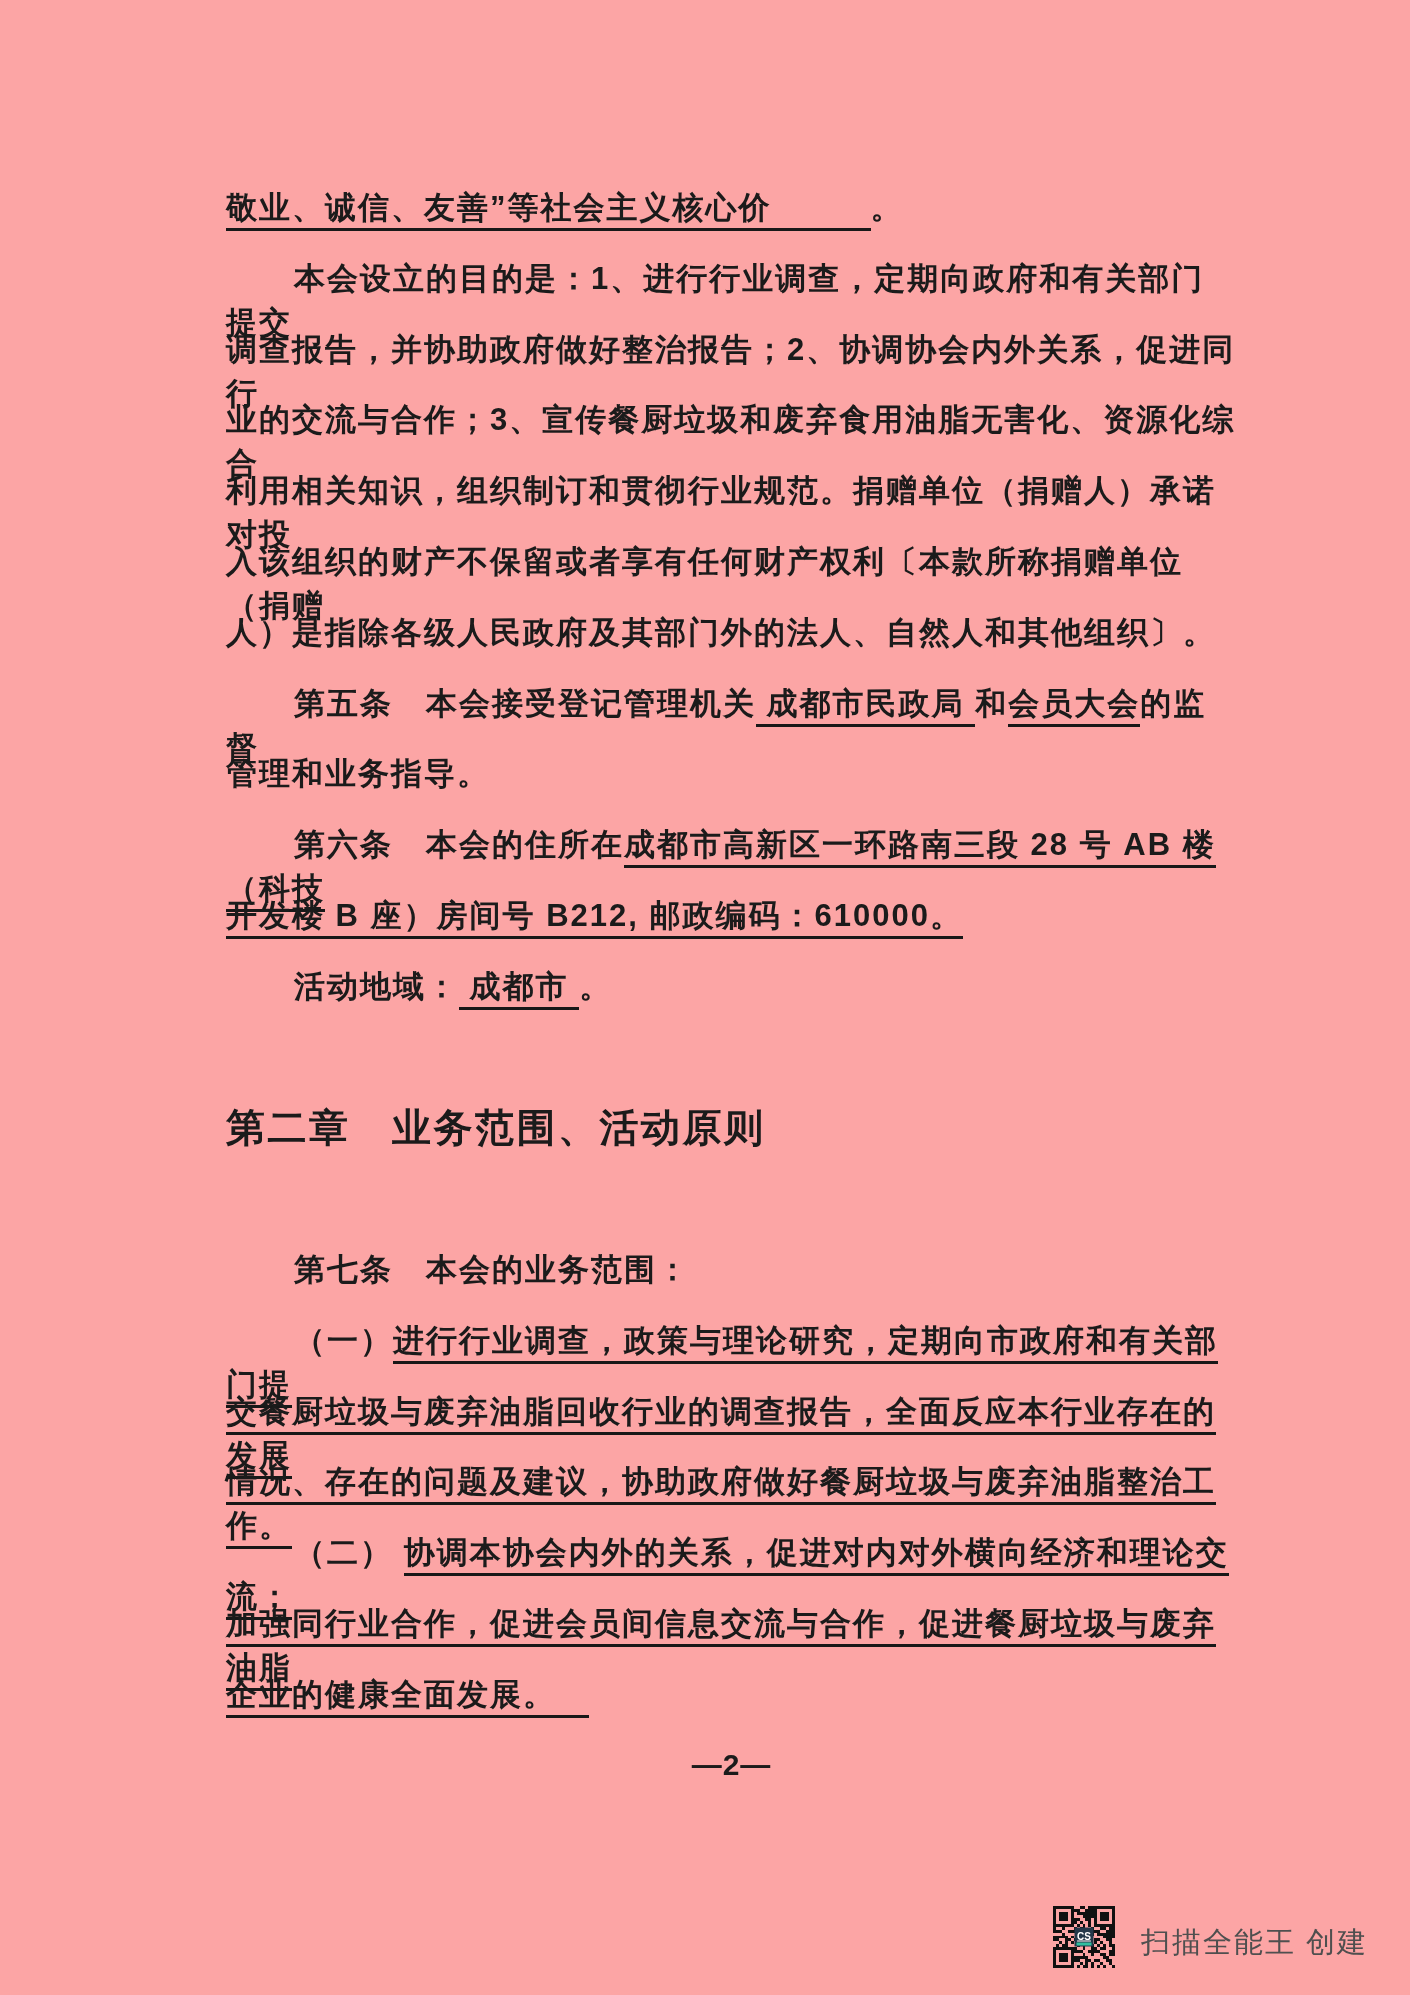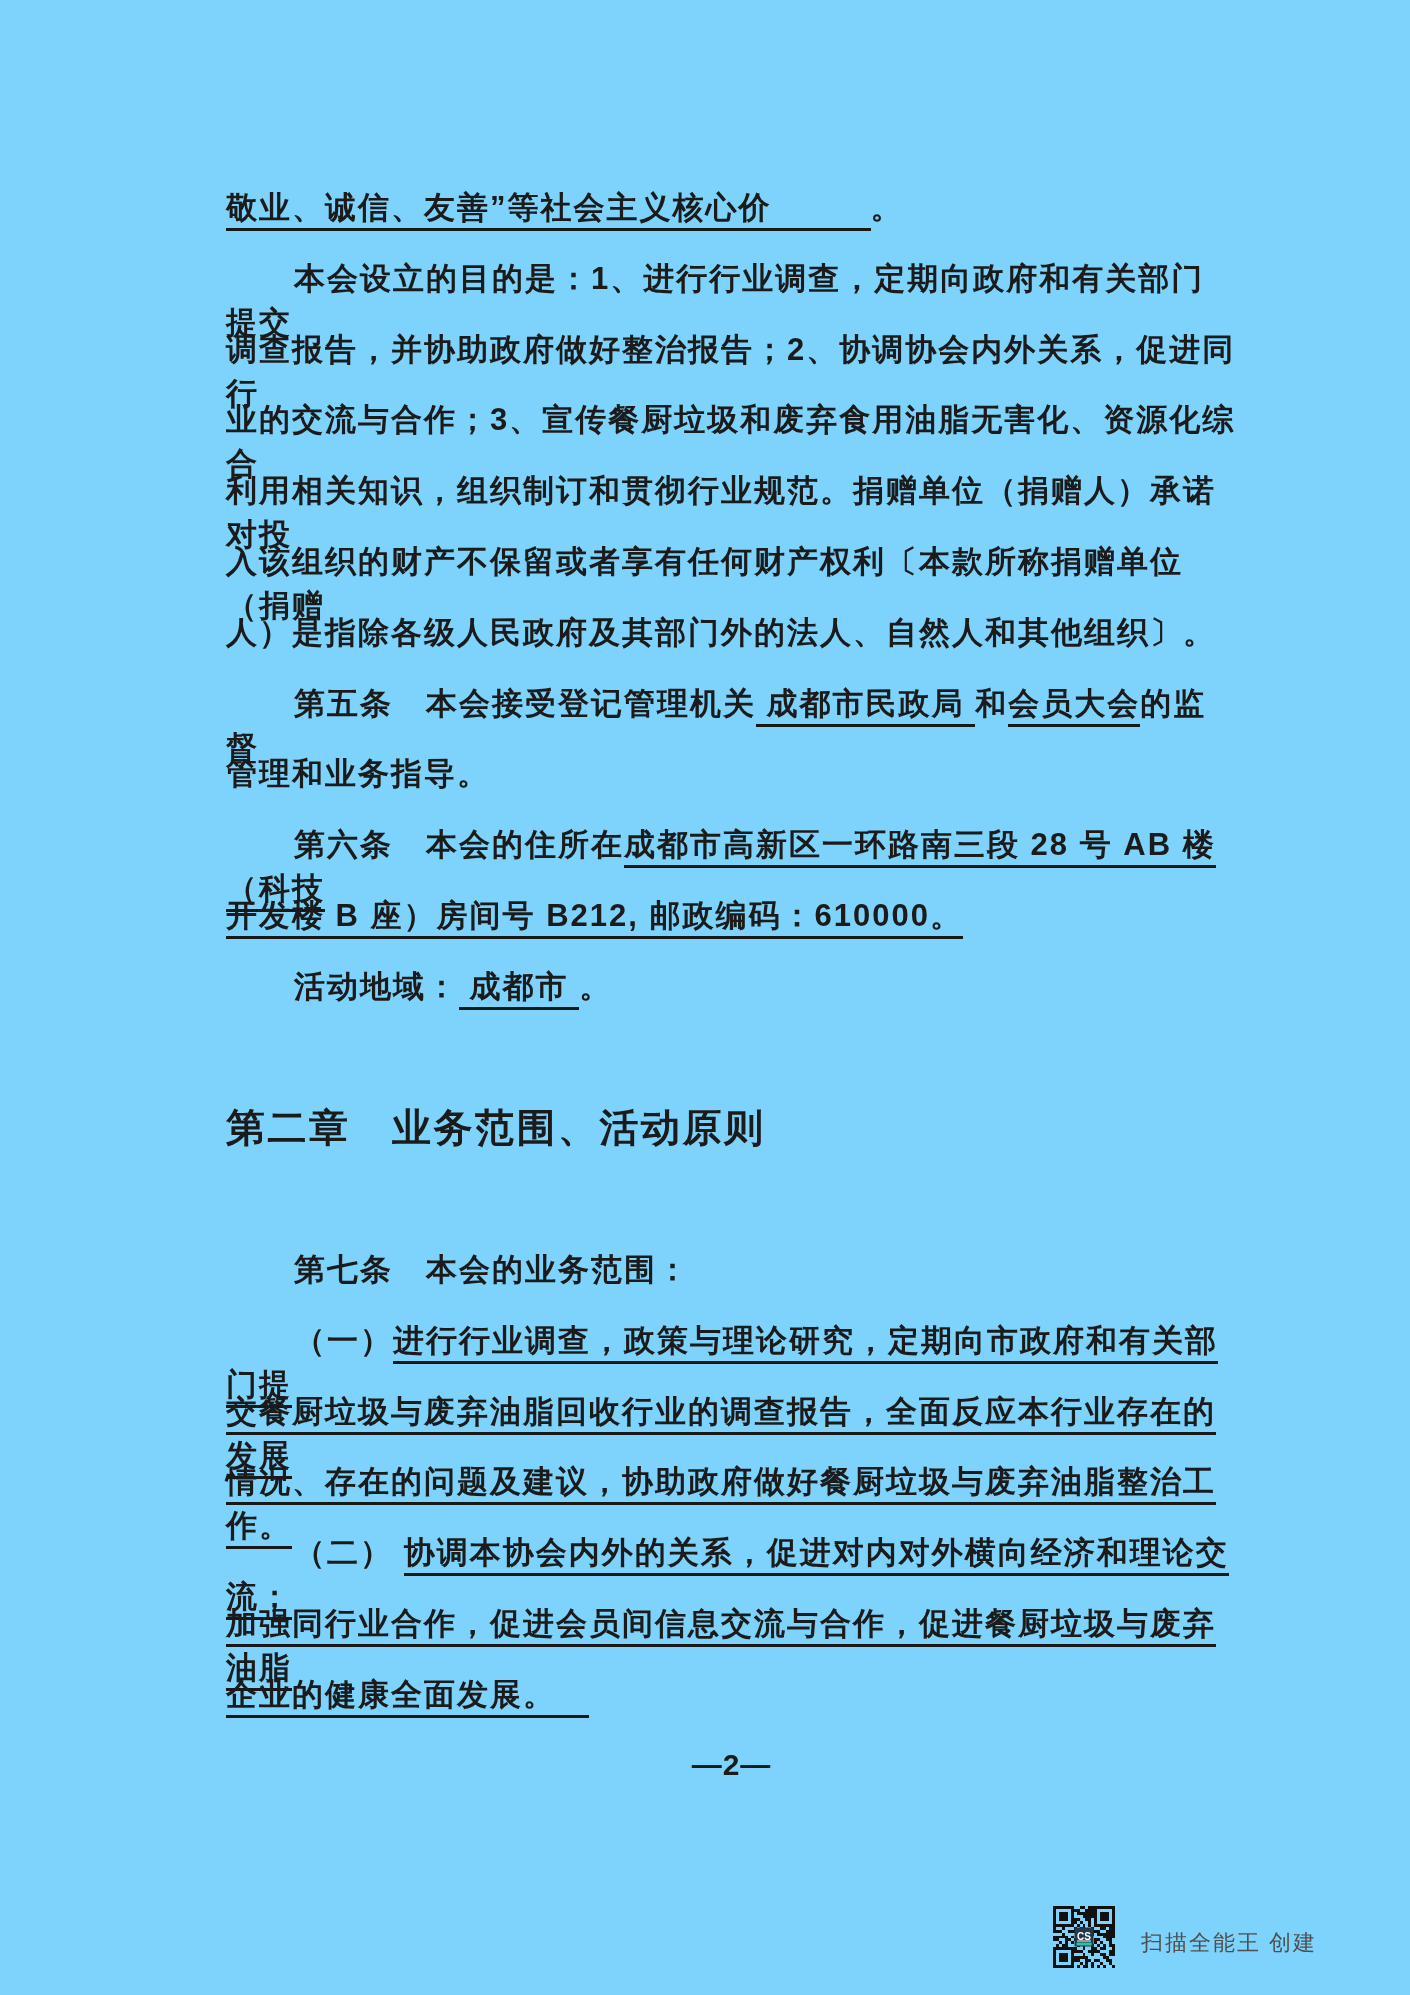--- a/index.html
+++ b/index.html
@@ -1,19 +1,19 @@
 <!DOCTYPE html>
 <html><head>
 <meta charset="utf-8">
 <style>
   html,body{margin:0;padding:0;background:#e8e8e8;}
   .page{
     position:relative;
     width:1410px;height:1995px;
-    background:#7dd3fc;
+    background:#fca5a5;
     font-family:"Liberation Sans","DejaVu Sans",sans-serif;
     color:#1b1b1b;
     overflow:hidden;
     margin:0 auto;
   }
   .body-text{
     position:absolute;
     left:226px;top:186px;width:1011px;
     font-size:31px;
     font-weight:700;
@@ -72,21 +72,21 @@
     margin-bottom:2px;
     text-decoration:underline;
   }
   .qr-badge-bar{
     position:absolute;
     left:2px;right:2px;bottom:1px;
     height:3px;
     background:#2fc0a0;
   }
   .wm-text{
-    font-size:22px;
+    font-size:29px;
     color:#4f4f4f;
     letter-spacing:2px;
     white-space:nowrap;
     margin-top:12px;
   }
 </style>
 </head>
 <body>
 
 <div class="page">

